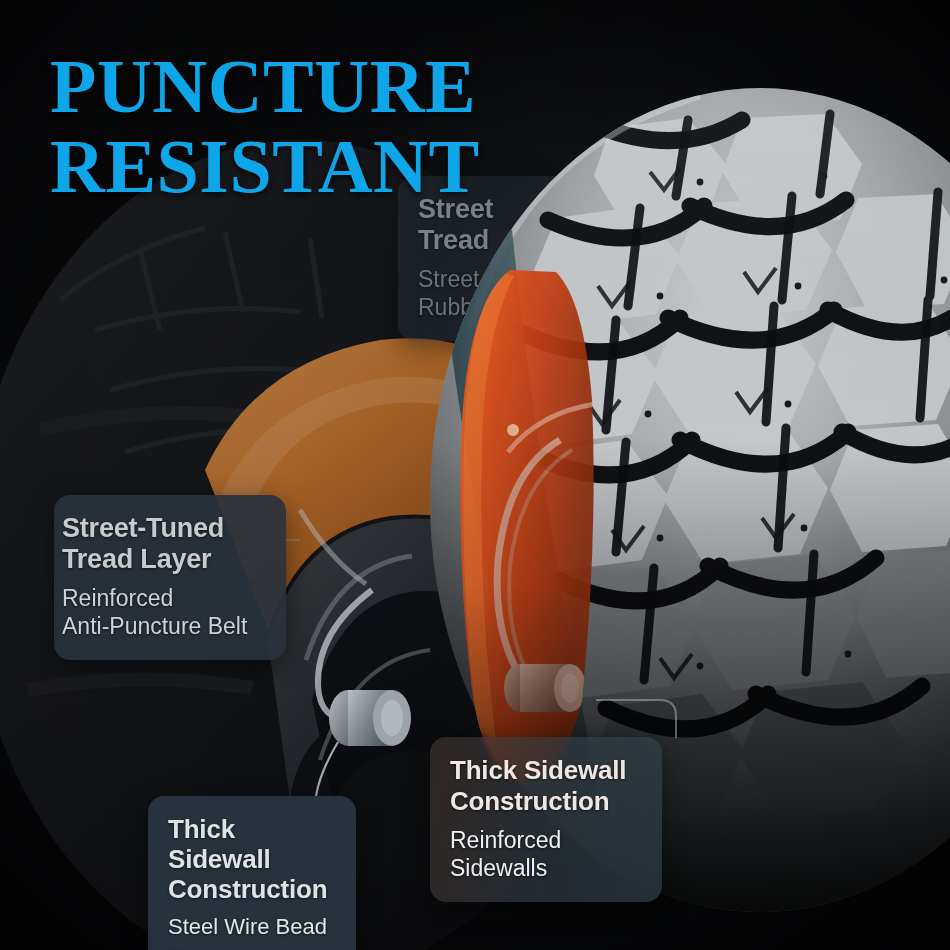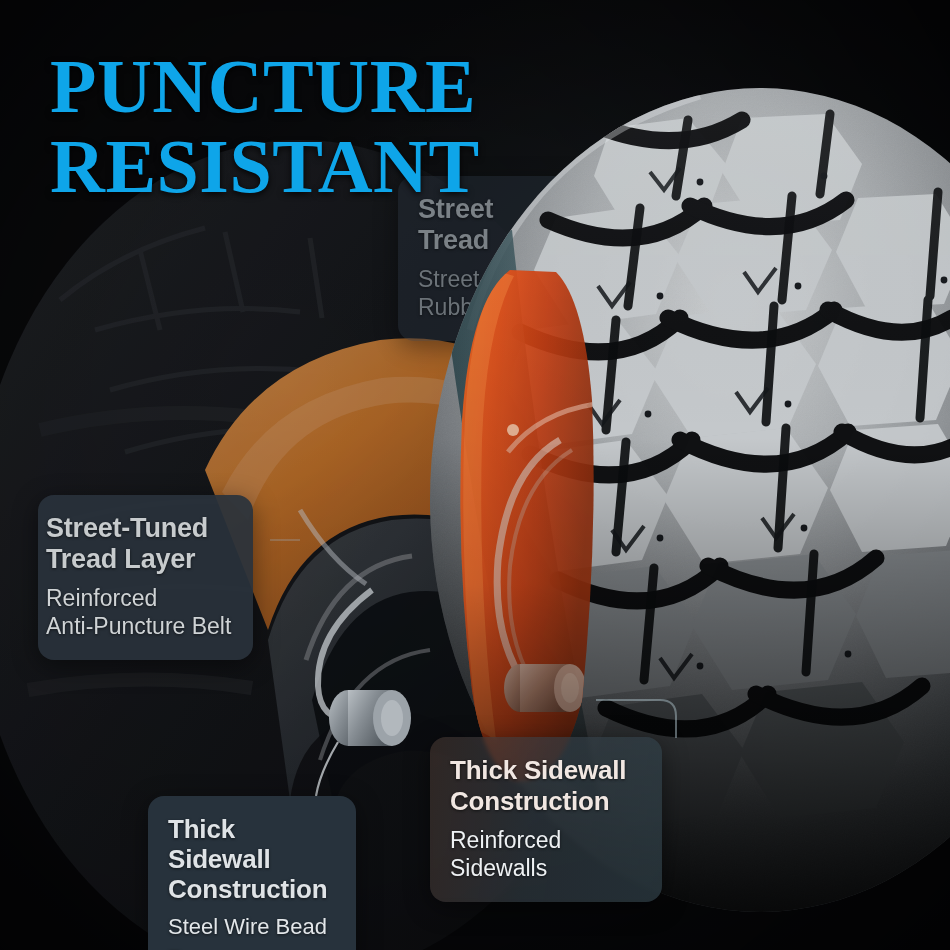--- a/index.html
+++ b/index.html
@@ -67,21 +67,21 @@
   .callout .sub{
     font-size:23px;
     line-height:28px;
     margin-top:9px;
     white-space:pre-line;
     text-shadow:0 1px 3px rgba(0,0,0,.6);
   }
 
   
   #callout-tread{
-    left:38px; top:495px; width:215px;
+    left:54px; top:495px; width:232px;
     background:rgba(41,50,59,.93);
     z-index:35;
     padding-left:8px;
   }
   #callout-tread .ttl{color:#c7cbcd;}
   #callout-tread .sub{color:#cfd3d5;}
 
   
   #callout-compound{
     left:398px; top:176px; width:290px;

